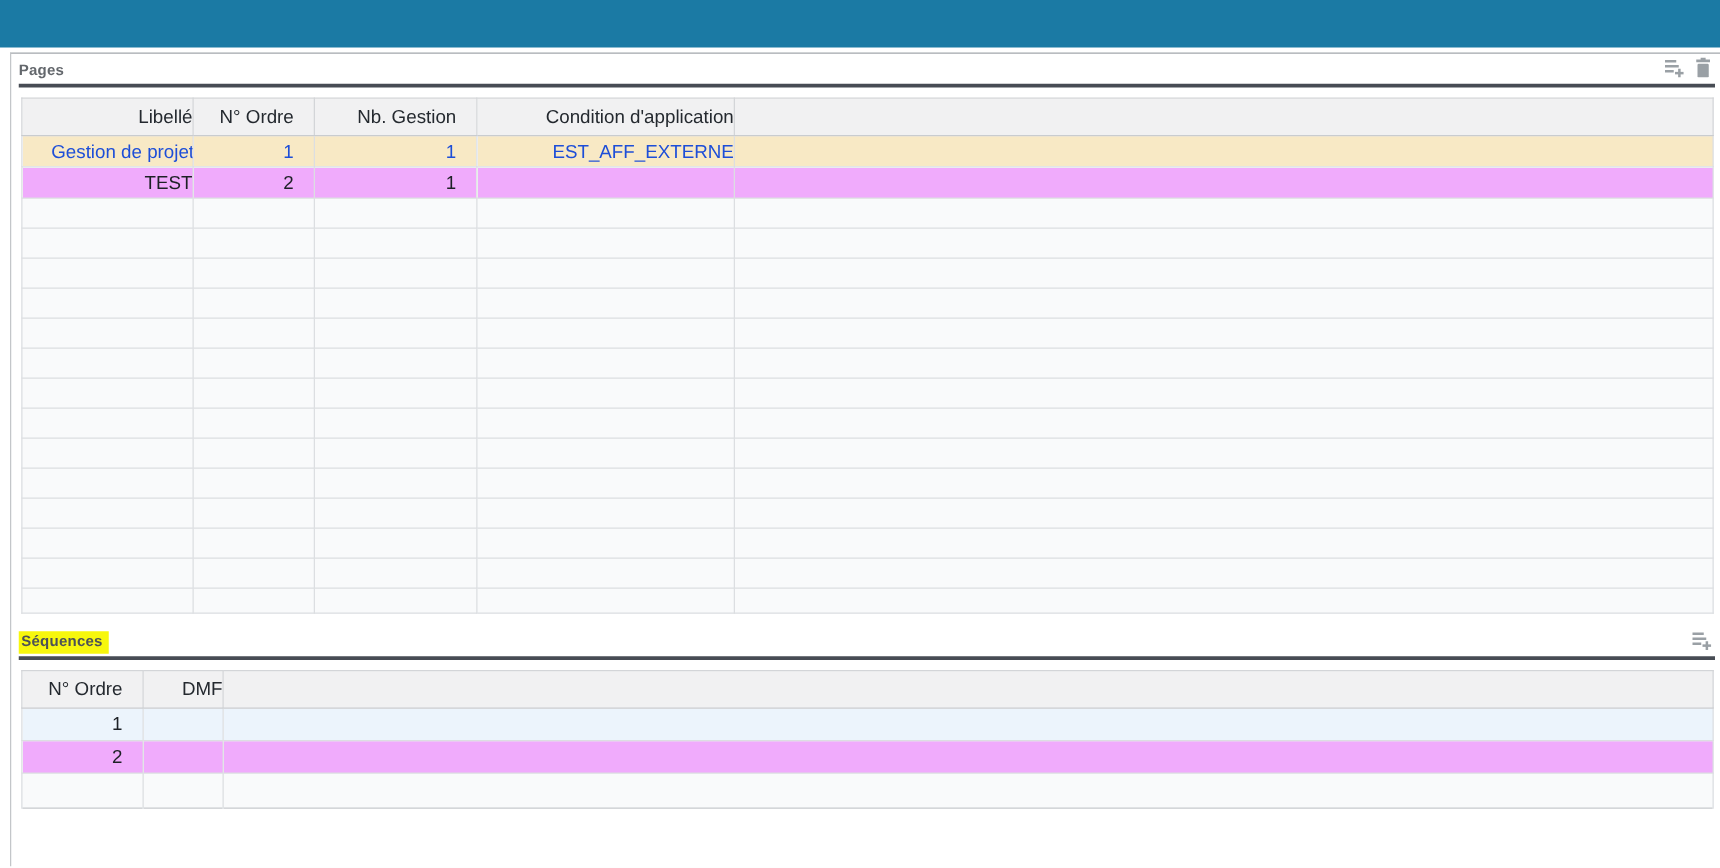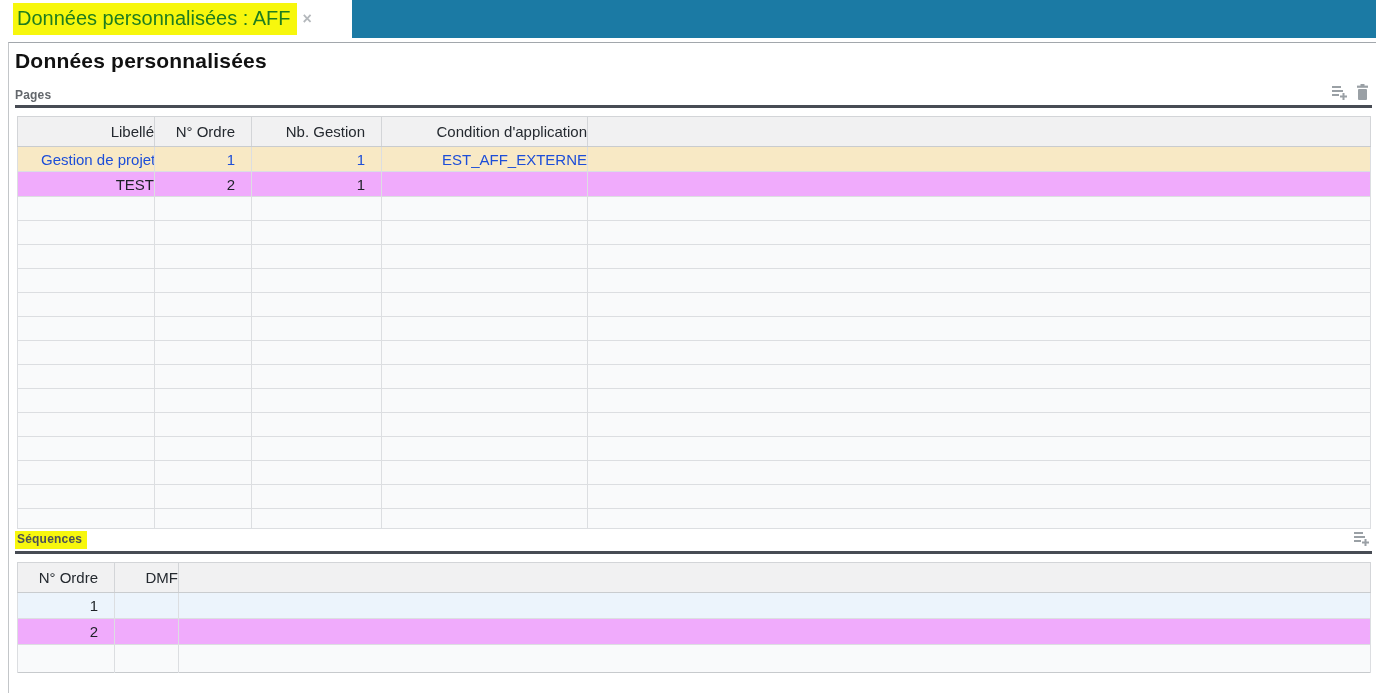--- a/index.html
+++ b/index.html
@@ -19,21 +19,21 @@
   .tab-title{background:var(--yellow); color:var(--green); font-size:20px;
     padding:2px 6px 4px 4px; line-height:1.3; white-space:nowrap;}
   .tab-close{color:var(--close); font-size:16px; font-weight:700; margin-left:6px;
     line-height:1; cursor:default;}
   .tabbar-fill{flex:1; background:var(--teal);}
   
   .content{margin-left:8px; margin-top:4px; height:651px; background:#fff;
     border-top:1px solid #a2a7ac; border-left:1px solid #c3c6c9;
     padding:4px 4px 0 6px; overflow:hidden;}
   h1{font-size:21px; font-weight:700; color:#111; margin:2px 0 12px 0; letter-spacing:.2px;}
-  .section-head{position:relative; padding-bottom:2px;
+  .section-head{position:relative; margin-top:13px; padding-bottom:2px;
     border-bottom:3px solid var(--rule);}
   .section-head.first{margin-top:0;}
   .section-title{display:inline-block; font-size:12px; font-weight:700;
     color:var(--section); letter-spacing:.2px;}
   .section-title.hl{background:var(--yellow); color:#4c5157; padding:1px 5px 3px 2px;}
   .section-icons{position:absolute; right:3px; bottom:5px; display:flex; gap:9px;
     align-items:center;}
   .icon{display:inline-flex; color:var(--icon); cursor:pointer;}
   
   table.grid{border-collapse:collapse; table-layout:fixed; width:calc(100% - 3px);
@@ -51,29 +51,24 @@
   .al{text-align:right; padding-left:23px;}
   .ar{text-align:right; padding-right:16px;}
   tr.hl-row td{background:var(--cream); color:#1d4ed8;}
   tr.sel-row td{background:var(--bluerow);}
   tr.white-row td{background:#f0abfc;}
 </style>
 </head>
 <body>
 
 <div class="tabbar">
-  <div class="tab">
-    <span class="tab-title">Données personnalisées : AFF</span>
-    <span class="tab-close">×</span>
-  </div>
   <div class="tabbar-fill"></div>
 </div>
 
 <div class="content">
-  <h1>Données personnalisées</h1>
 
   <div class="section-head first">
     <span class="section-title">Pages</span>
     <span class="section-icons">
       <span class="icon">
         <svg width="17" height="15" viewBox="0 0 17 15" fill="currentColor" aria-hidden="true">
           <rect x="2" y="1" width="9" height="2"></rect>
             <rect x="2" y="5" width="11" height="2"></rect>
           <rect x="2" y="9" width="7" height="2"></rect>
             <rect x="10" y="10.5" width="7" height="2"></rect>

